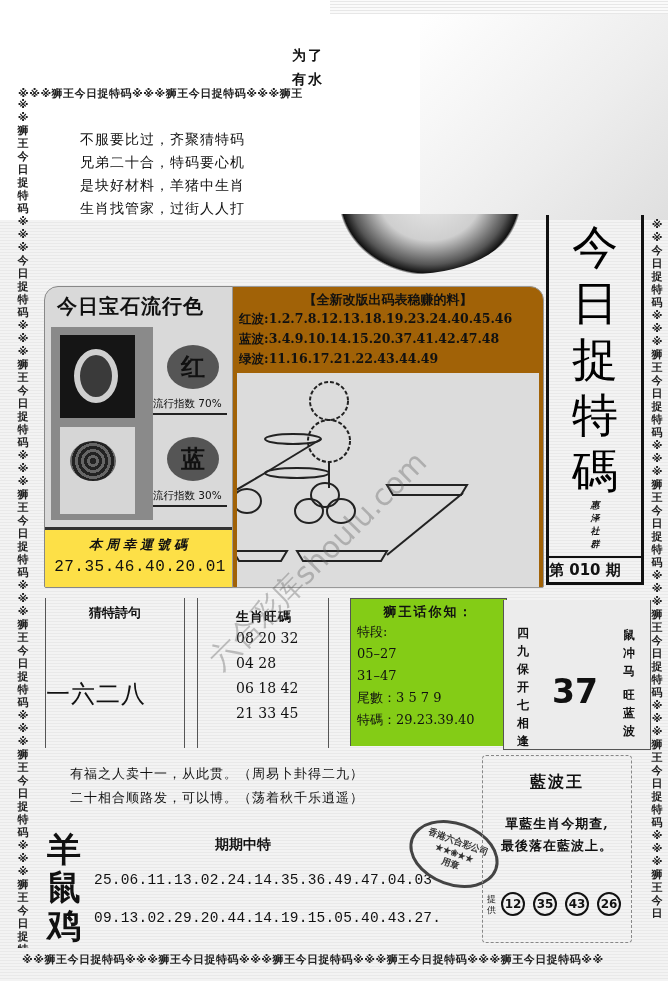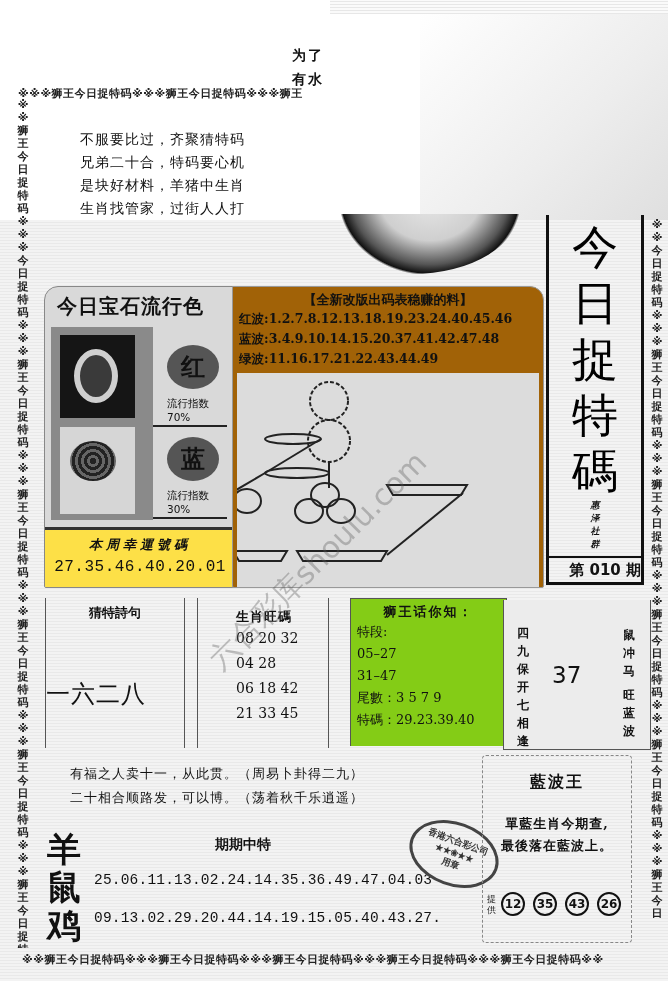--- a/index.html
+++ b/index.html
@@ -29,51 +29,51 @@
 
   
   .gem-panel { position: absolute; left: 44px; top: 286px; width: 190px; height: 302px; border: 1px solid #888; border-radius: 14px 2px 2px 2px; background: #d9d9d9; overflow: hidden; }
   .gem-title { position: absolute; left: 12px; top: 6px; font-size: 20px; font-weight: bold; letter-spacing: 1px; text-align: right; }
   .gem-images { position: absolute; left: 6px; top: 40px; width: 102px; height: 193px; background: #8a8a8a; }
   .gem-img1 { position: absolute; left: 9px; top: 8px; width: 75px; height: 83px; background: #151515; }
   .gem-ring1 { position: absolute; left: 14px; top: 14px; width: 44px; height: 54px; border-radius: 50%; border: 6px solid #cfcfcf; background: #3a3a3a; }
   .gem-img2 { position: absolute; left: 9px; top: 100px; width: 75px; height: 87px; background: #d6d6d6; }
   .gem-ring2 { position: absolute; left: 10px; top: 14px; width: 46px; height: 40px; border-radius: 50%; background: repeating-radial-gradient(circle, #222 0 3px, #666 3px 6px); }
   .gem-circle { position: absolute; width: 52px; height: 44px; border-radius: 50%; background: #555; color: #111; font-size: 24px; font-weight: bold; text-align: center; line-height: 44px; }
-  .gem-index { position: absolute; font-family: "DejaVu Sans", sans-serif; font-size: 10.5px; border-bottom: 2px solid #222; padding-bottom: 2px; width: 74px; padding-left: 14px; }
+  .gem-index { position: absolute; font-family: "DejaVu Sans", sans-serif; font-size: 10.5px; border-bottom: 2px solid #222; padding-bottom: 2px; width: 74px; }
   .gem-footer { position: absolute; left: 0; top: 240px; width: 190px; height: 62px; background: #fde047; border-top: 3px solid #333; text-align: center; }
   .gem-footer-title { font-size: 13px; font-weight: bold; letter-spacing: 4px; margin-top: 6px; font-style: italic; }
   .gem-footer-nums { font-family: "Liberation Mono", monospace; font-size: 16px; margin-top: 4px; letter-spacing: 0.5px; }
 
   
   .wave-panel { position: absolute; left: 232px; top: 286px; width: 312px; height: 302px; border: 1px solid #999; border-radius: 0 14px 2px 2px; background: #a16207; overflow: hidden; }
   .wave-head { text-align: center; font-size: 13px; font-weight: bold; margin-top: 4px; }
   .wave-row { font-size: 12.5px; margin-left: 6px; line-height: 20px; font-weight: bold; }
   .wave-art { position: absolute; left: 4px; top: 86px; width: 302px; height: 214px; background: #dcdcdc; }
 
   
   .title-box { position: absolute; left: 546px; top: 215px; width: 98px; height: 370px; border-left: 3px solid #111; border-right: 3px solid #111; border-bottom: 3px solid #111; }
   .title-char { font-family: "DejaVu Sans", sans-serif; font-size: 46px; text-align: center; line-height: 56px; color: #000; }
   .title-sub { text-align: center; font-size: 9px; font-weight: bold; font-style: italic; line-height: 13px; }
-  .issue { position: absolute; left: 0; bottom: 0; width: 92px; height: 26px; border-top: 2px solid #111; font-family: "DejaVu Sans", sans-serif; font-size: 15px; font-weight: bold; text-align: right; line-height: 24px; }
+  .issue { position: absolute; left: 0; bottom: 0; width: 92px; height: 26px; border-top: 2px solid #111; font-family: "DejaVu Sans", sans-serif; font-size: 15px; font-weight: bold; text-align: left; line-height: 24px; }
 
   
   .box { position: absolute; border-left: 1px solid #555; border-right: 1px solid #555; }
   .poem-box { left: 45px; top: 598px; width: 140px; height: 150px; }
   .poem-box-title { text-align: center; font-size: 13px; font-weight: bold; margin-top: 6px; }
   .poem-box-val { text-align: left; font-size: 24px; margin-top: 56px; letter-spacing: 1px; }
   .zodiac-box { left: 197px; top: 598px; width: 132px; height: 150px; }
   .zodiac-title { font-size: 13px; font-weight: bold; margin: 10px 0 0 38px; letter-spacing: 1px; }
   .zodiac-row { font-size: 14px; margin-left: 38px; line-height: 25px; }
   .lion-box { left: 350px; top: 598px; width: 157px; height: 148px; border-top: 1px solid #555; background: #84cc16; }
   .lion-title { font-size: 13px; font-weight: bold; text-align: center; margin-top: 4px; letter-spacing: 2px; }
   .lion-row { font-size: 13px; margin-left: 6px; line-height: 22px; }
   .prem-box { left: 503px; top: 600px; width: 148px; height: 150px; border: 1px solid #555; border-top: none; background: #ececec; }
   .prem-v { position: absolute; font-family: "DejaVu Sans", sans-serif; font-size: 12px; font-weight: bold; width: 14px; line-height: 18px; text-align: center; word-break: break-all; }
-  .prem-num { position: absolute; left: 48px; top: 62px; font-family: "DejaVu Sans", sans-serif; font-size: 23px; }
+  .prem-num { position: absolute; left: 48px; top: 72px; font-family: "DejaVu Sans", sans-serif; font-size: 33px; font-weight: bold; }
 
   .luck-lines { position: absolute; left: 70px; top: 762px; font-size: 13px; line-height: 24px; letter-spacing: 1px; text-align: right; }
 
   .zodiac-big { position: absolute; left: 44px; top: 830px; width: 40px; font-family: "DejaVu Sans", sans-serif; font-size: 34px; font-weight: bold; line-height: 38px; text-align: center; }
   .hit-title { position: absolute; left: 215px; top: 836px; font-family: "DejaVu Sans", sans-serif; font-size: 14px; font-weight: bold; }
   .hit-row { position: absolute; left: 94px; font-family: "Liberation Mono", monospace; font-size: 14.5px; letter-spacing: 0.2px; }
 
   .stamp { position: absolute; left: 408px; top: 822px; width: 92px; height: 64px; border: 3px solid #444; border-radius: 50%; transform: rotate(20deg); font-size: 9px; color: #333; text-align: center; padding-top: 10px; font-weight: bold; }
 
   .blue-box { position: absolute; left: 482px; top: 755px; width: 150px; height: 188px; border: 1px dashed #888; border-radius: 4px; }

